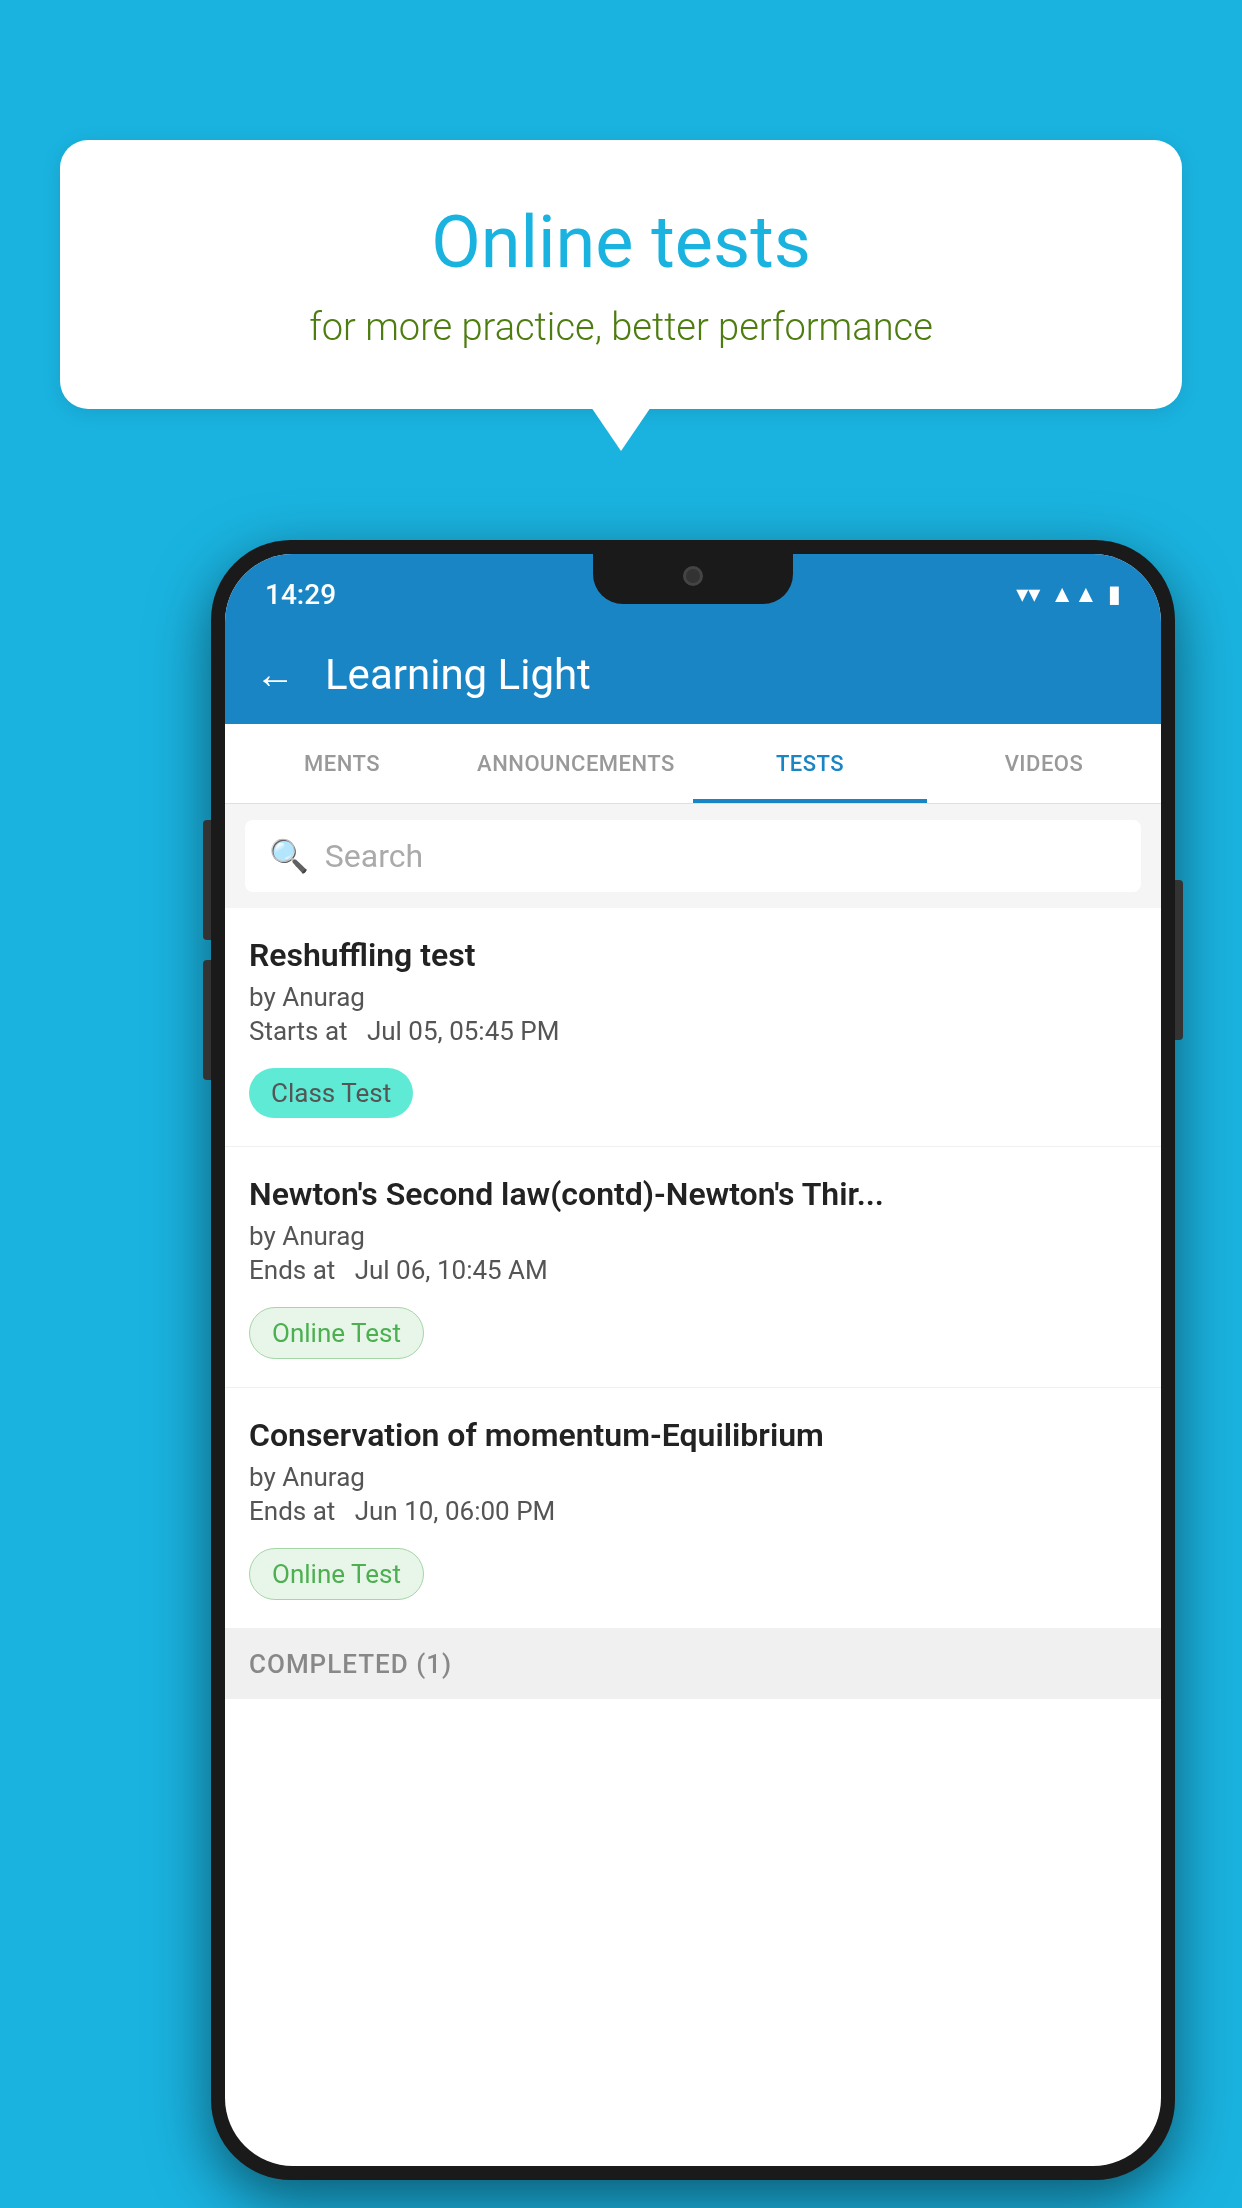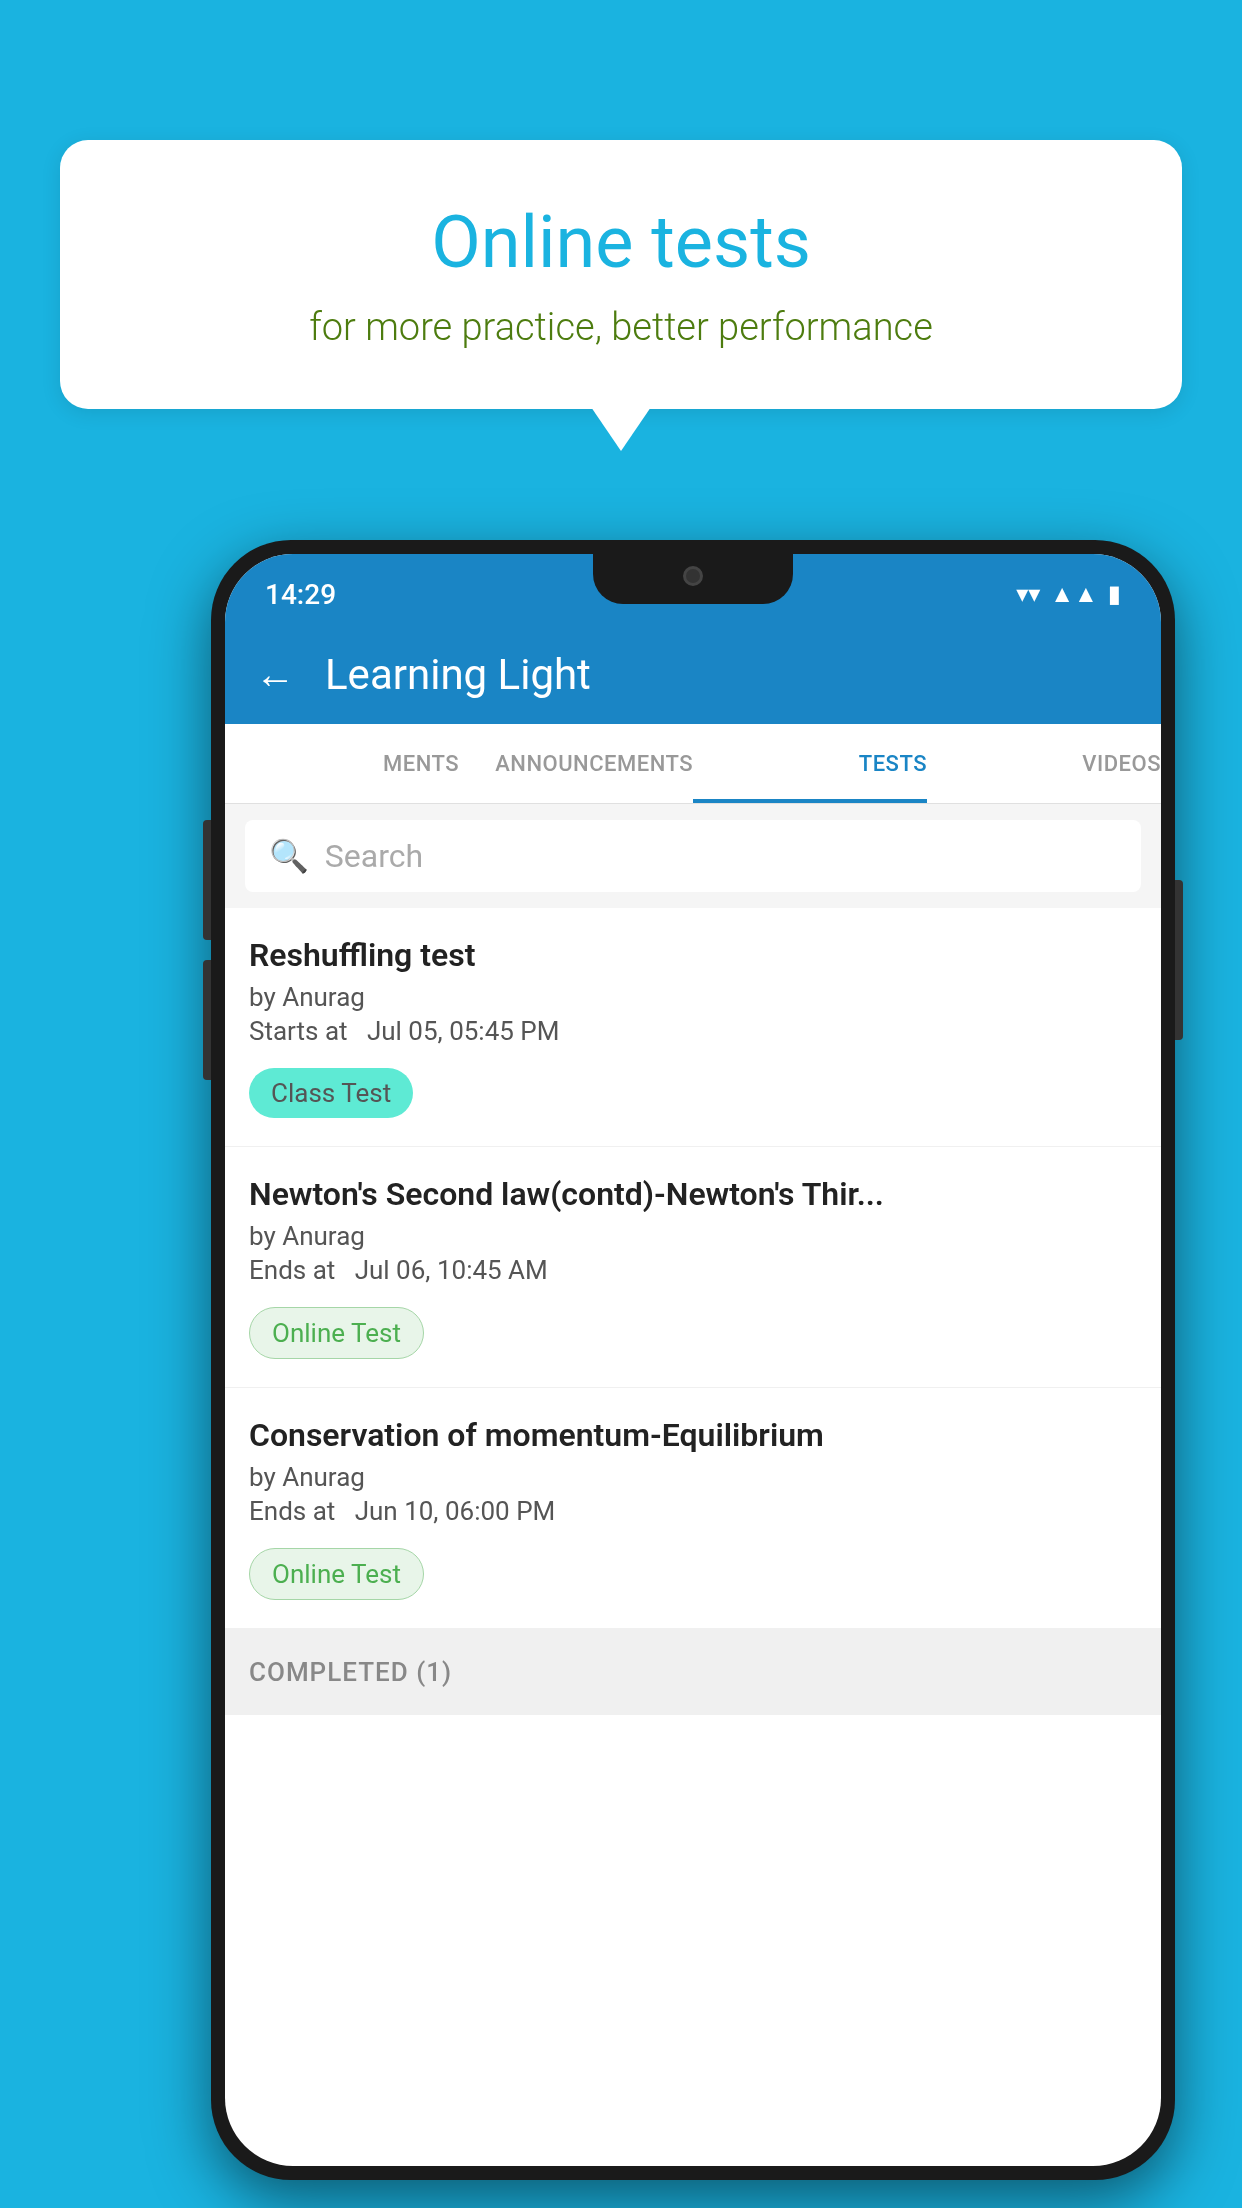--- a/index.html
+++ b/index.html
@@ -204,21 +204,21 @@
       display: flex;
       align-items: stretch;
       border-bottom: 1px solid #e0e0e0;
       overflow: hidden;
     }
 
     .tab-item {
       flex: 1;
       display: flex;
       align-items: center;
-      justify-content: flex-end;
+      justify-content: center;
       font-size: 22px;
       color: #999;
       font-weight: 500;
       letter-spacing: 0.5px;
       cursor: pointer;
       position: relative;
     }
 
     .tab-item.active {
       color: #1a85c5;
@@ -323,21 +323,21 @@
 
     .badge-online {
       background: #e8f5e9;
       color: #4caf50;
       border: 1.5px solid #a5d6a7;
     }
 
     
     .completed-header {
       background: #f0f0f0;
-      padding: 28px 24px;
+      padding: 20px 24px;
       color: #888;
       font-size: 26px;
       font-weight: 500;
       letter-spacing: 1px;
     }
   </style>
 </head>
 <body>
 
 <div class="speech-bubble-container">

